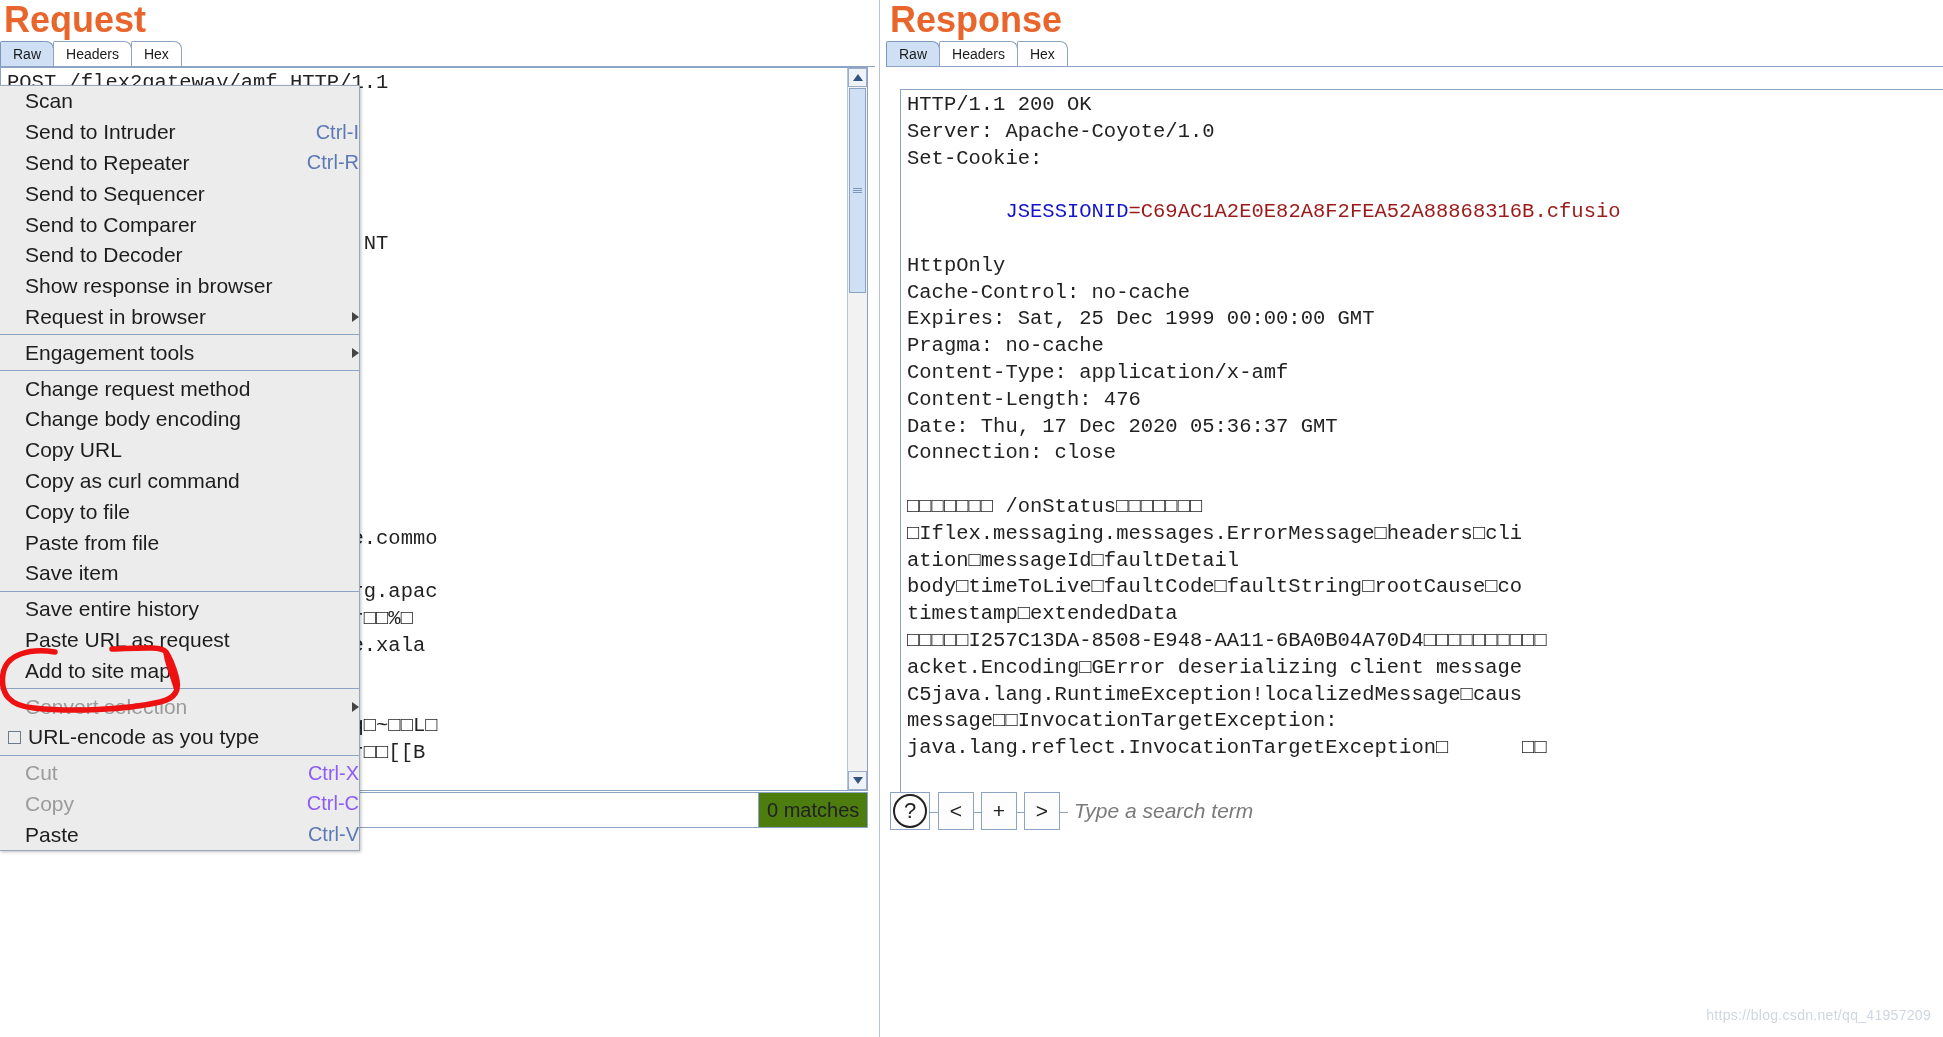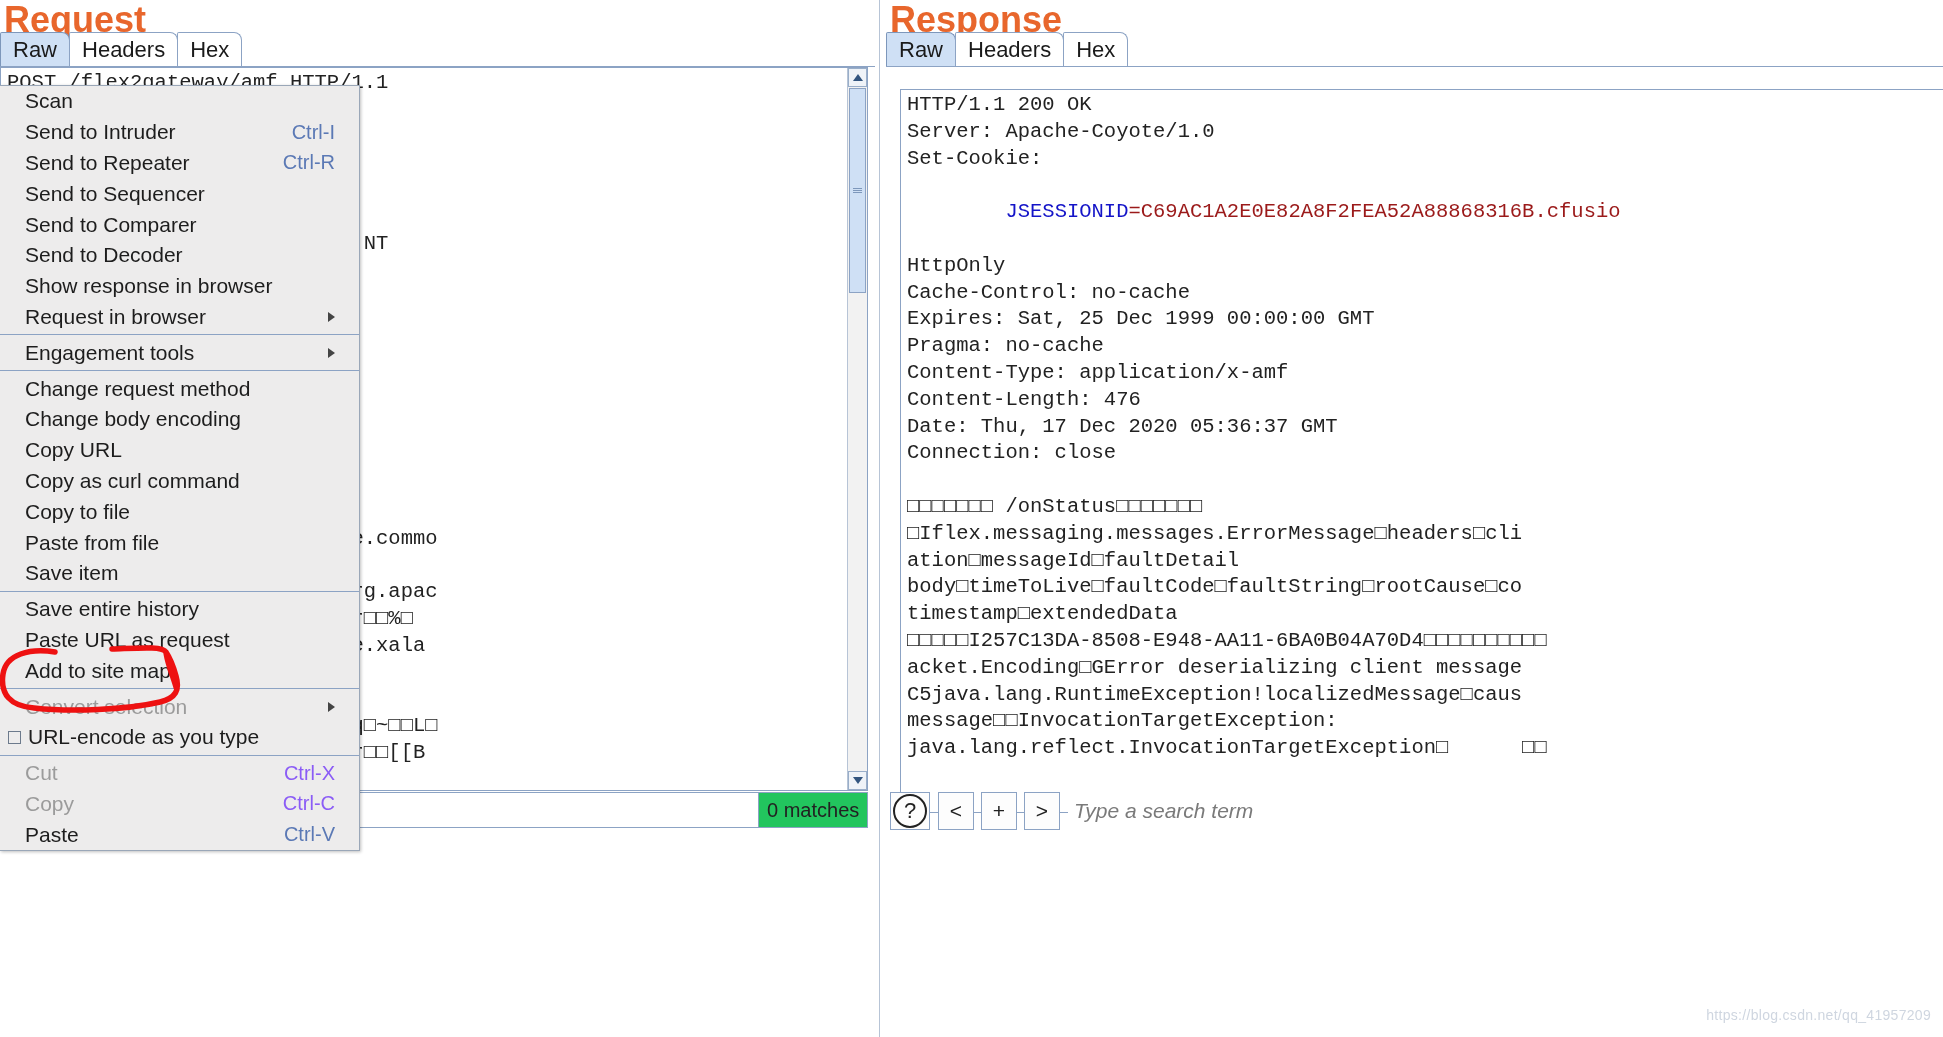--- a/index.html
+++ b/index.html
@@ -17,21 +17,21 @@
     font-family:"Liberation Sans",sans-serif;
     line-height:1;
   }
   
   .tabstrip{display:flex;align-items:flex-end;height:34px;position:relative;}
   .tab{
     border:1px solid #8ca3c4;
     border-bottom:none;
     background:#ffffff;
     padding:4px 12px 5px 12px;
-    font-size:22px;
+    font-size:14px;
     color:#1a1a1a;
     line-height:1.15;
     border-radius:2px 8px 0 0;
     position:relative;
     margin-right:-1px;
     font-family:"Liberation Sans",sans-serif;
   }
   .tab.active{background:#cfe0f5;border-color:#7d97bb;}
   .tab-underline{
     position:absolute;left:0;right:0;bottom:0;height:1px;background:#8ca3c4;
@@ -78,21 +78,21 @@
   .searchbox{
     border:1px solid #8ca3c4;background:#ffffff;height:36px;box-sizing:border-box;
     display:flex;align-items:center;
   }
   .searchinput{
     border:none;outline:none;background:transparent;height:100%;width:100%;
     font-family:"Liberation Sans",sans-serif;font-size:20px;color:#333;padding:0 6px;
   }
   .searchinput::placeholder{color:#7a7a7a;font-style:italic;}
   .matches{
-    background:#22c55e;border:1px solid #8ca3c4;border-left:none;height:36px;box-sizing:border-box;
+    background:#4d7c0f;border:1px solid #8ca3c4;border-left:none;height:36px;box-sizing:border-box;
     display:flex;align-items:center;padding:0 8px;font-size:20px;color:#222;
   }
   .circbtn{
     width:36px;height:36px;border:1px solid #8ca3c4;background:#fdfdfd;
     display:flex;align-items:center;justify-content:center;box-sizing:border-box;
     font-size:21px;color:#222;font-family:"Liberation Sans",sans-serif;
   }
   .qmark{
     width:34px;height:34px;border-radius:50%;border:2px solid #222;
     display:flex;align-items:center;justify-content:center;font-size:22px;color:#222;
@@ -102,21 +102,21 @@
   #context-menu{
     position:absolute;left:0;top:85px;width:359px;
     background:#edecec;
     border:1px solid #9aa7b8;
     border-left:none;
     box-shadow:1px 1px 3px rgba(0,0,0,.25);
     z-index:50;
   }
   .mi{
     display:flex;align-items:center;justify-content:space-between;
-    height:30.8px;padding:0 24px 0 25px;
+    height:30.8px;padding:0 0 0 25px;
     font-size:21px;color:#1d1d1d;font-family:"Liberation Sans",sans-serif;
     white-space:nowrap;overflow:hidden;
   }
   .mi.disabled{color:#9b9b9b;}
   .mi .sc{color:#5b79b5;font-size:20px;margin-left:18px;}
   .mi.disabled .sc{color:#8b5cf6;}
   .mi .arrow-r{
     width:0;height:0;border-top:5px solid transparent;border-bottom:5px solid transparent;
     border-left:7px solid #444;margin-left:18px;
   }

